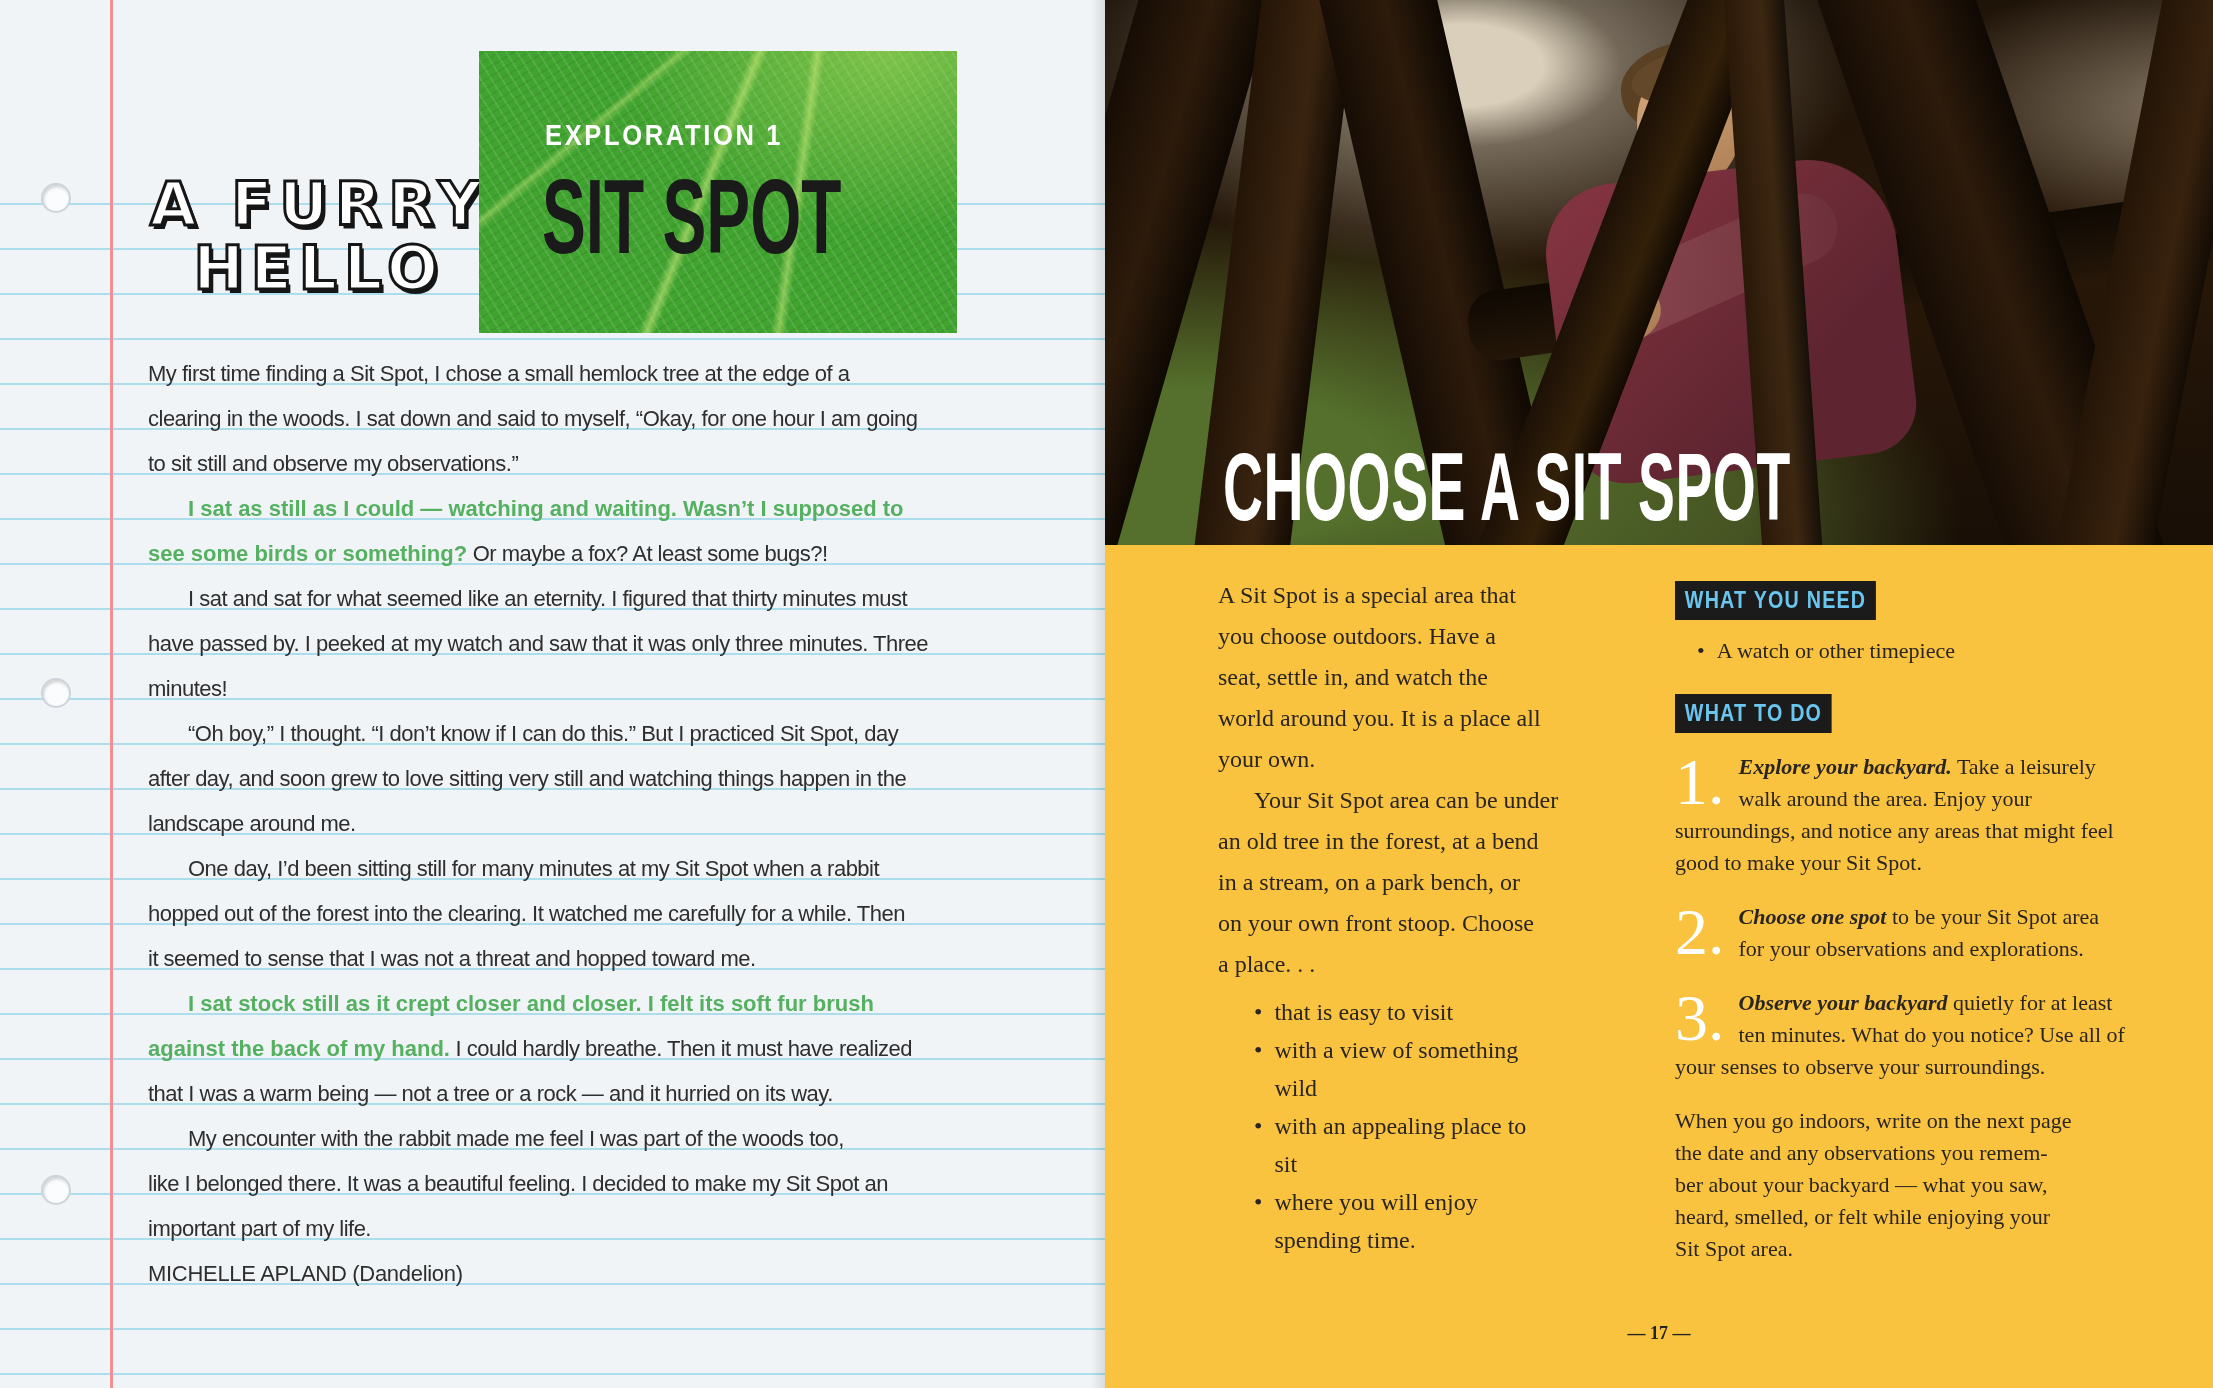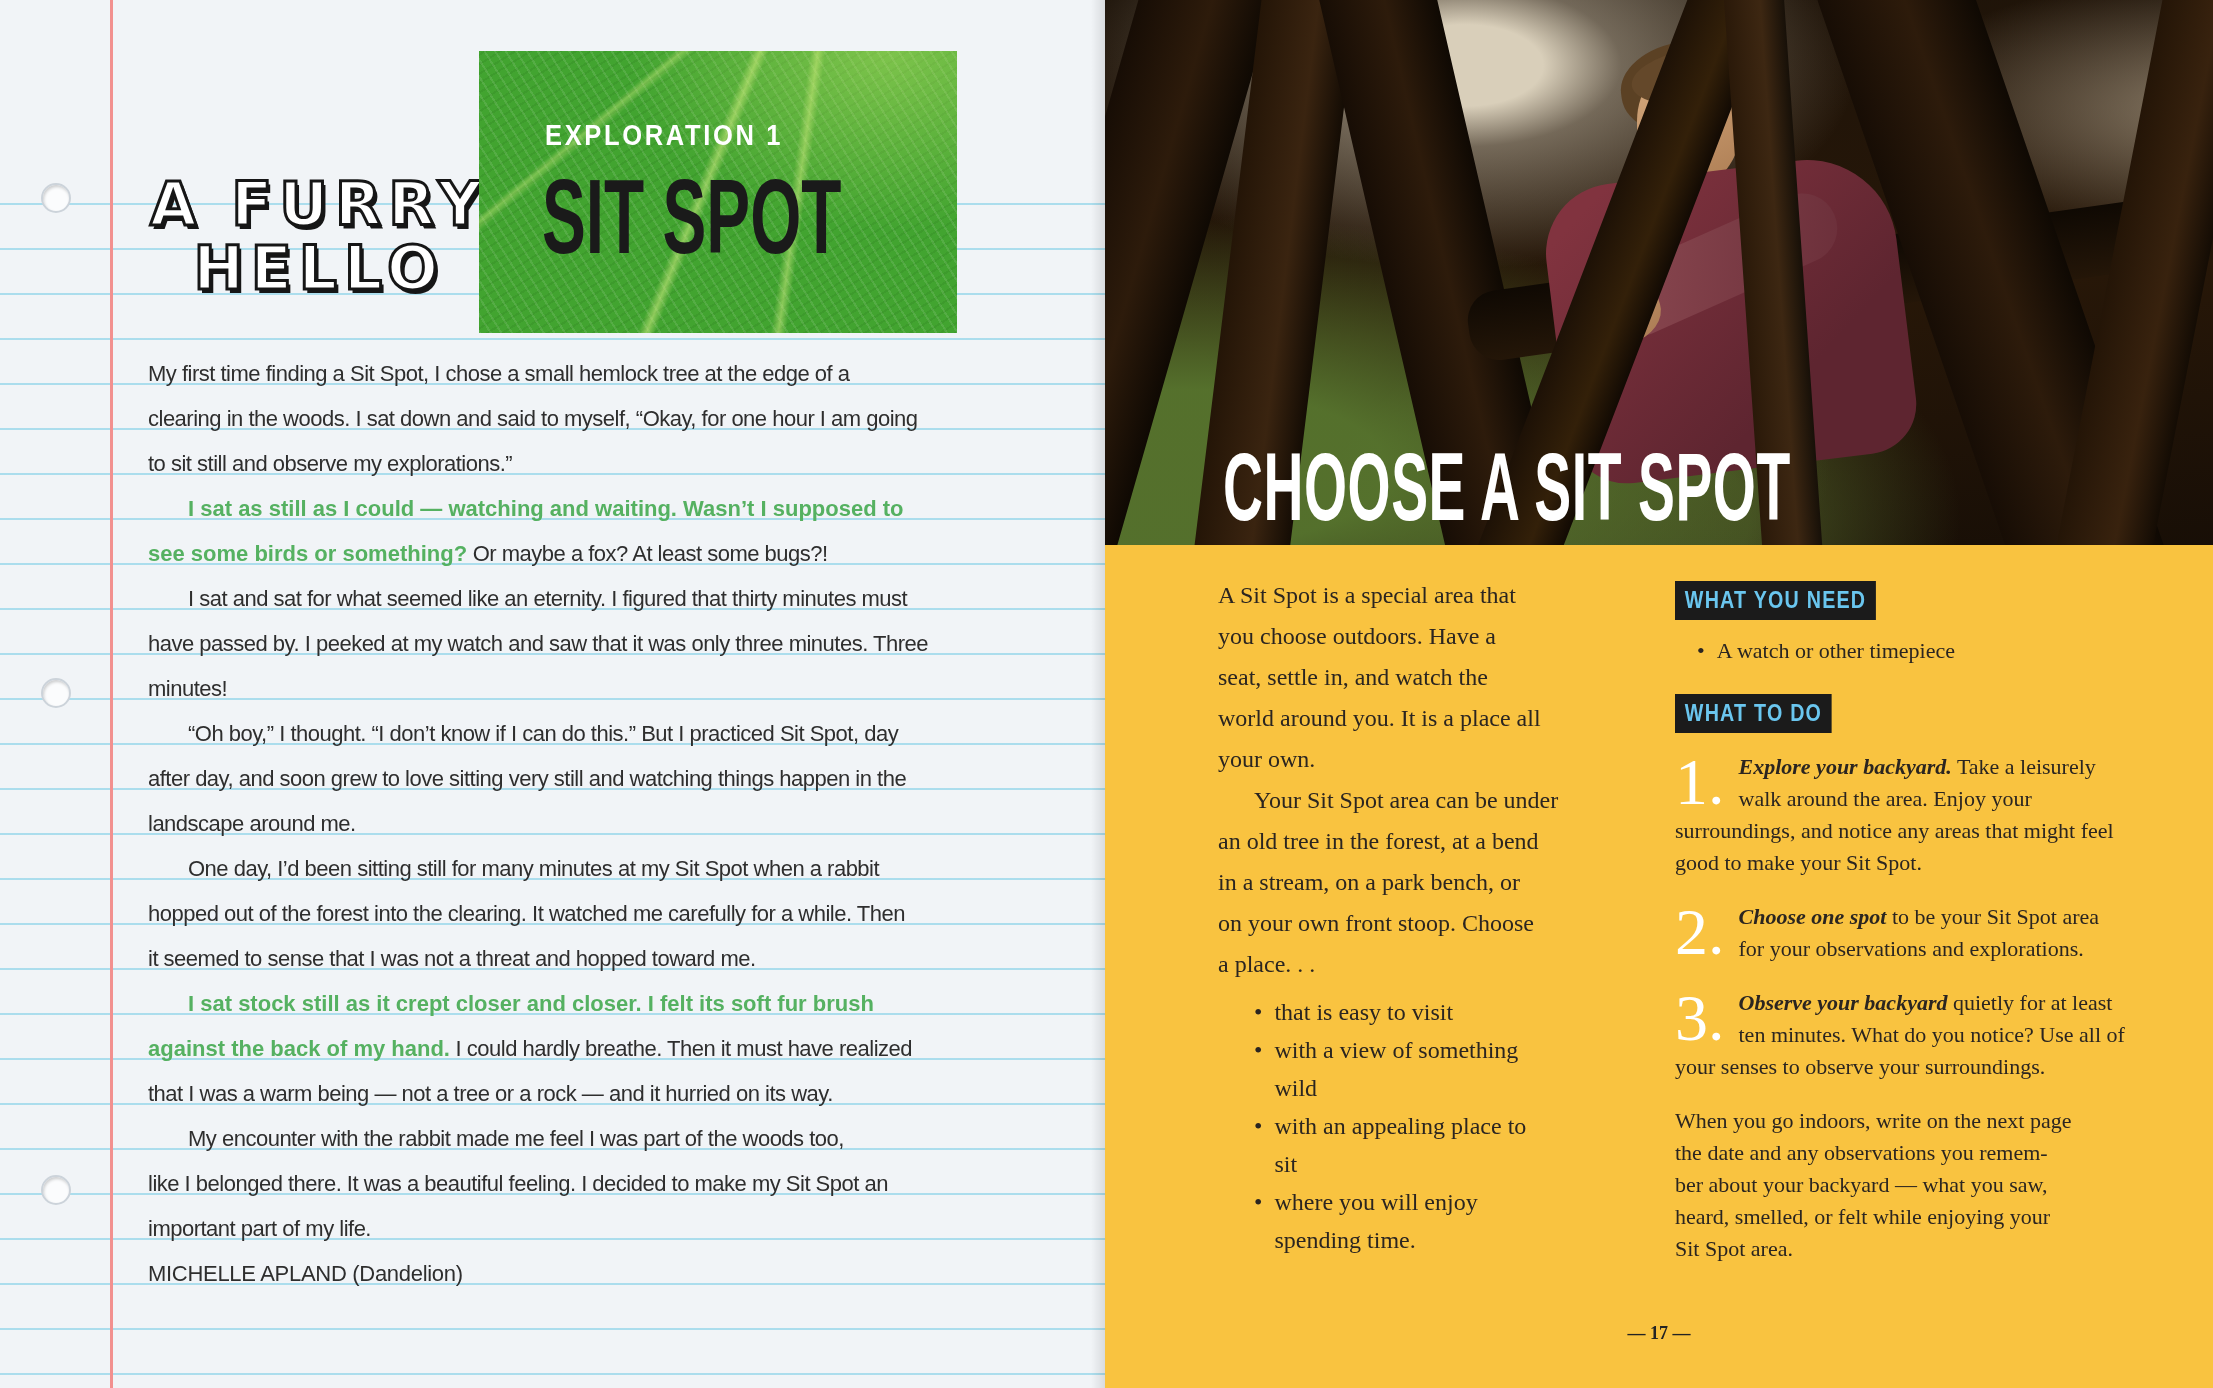--- a/index.html
+++ b/index.html
@@ -133,21 +133,21 @@
       <div class="kicker">EXPLORATION 1</div>
       <div class="box-title">SIT SPOT</div>
     </div>
 
     <div class="story">
 
         <div class="sline"><span class="green"></span><span>My first time finding a Sit Spot, I chose a small hemlock tree at the edge of a</span></div>
 
         <div class="sline"><span class="green"></span><span>clearing in the woods. I sat down and said to myself, “Okay, for one hour I am going</span></div>
 
-        <div class="sline"><span class="green"></span><span>to sit still and observe my explorations.”</span></div>
+        <div class="sline"><span class="green"></span><span>to sit still and observe my observations.”</span></div>
 
         <div class="sline ind"><span class="green">I sat as still as I could — watching and waiting. Wasn’t I supposed to</span><span></span></div>
 
         <div class="sline"><span class="green">see some birds or something?</span><span> Or maybe a fox? At least some bugs?!</span></div>
 
         <div class="sline ind"><span class="green"></span><span>I sat and sat for what seemed like an eternity. I figured that thirty minutes must</span></div>
 
         <div class="sline"><span class="green"></span><span>have passed by. I peeked at my watch and saw that it was only three minutes. Three</span></div>
 
         <div class="sline"><span class="green"></span><span>minutes!</span></div>

